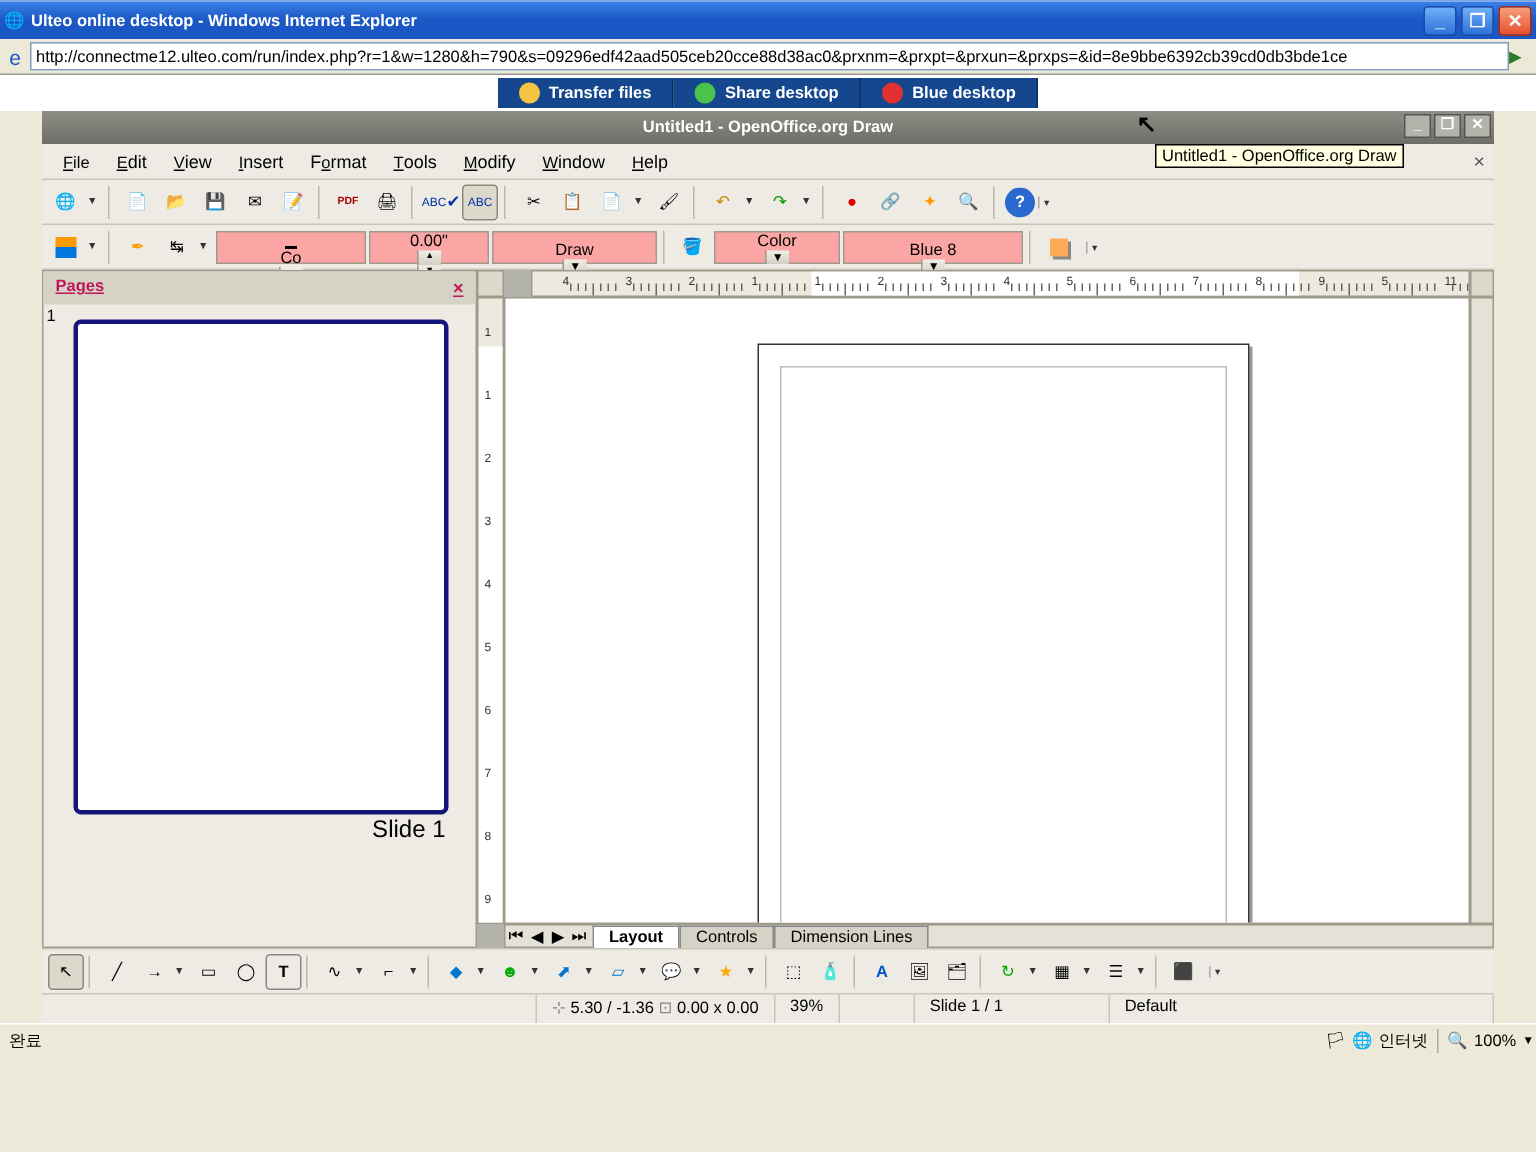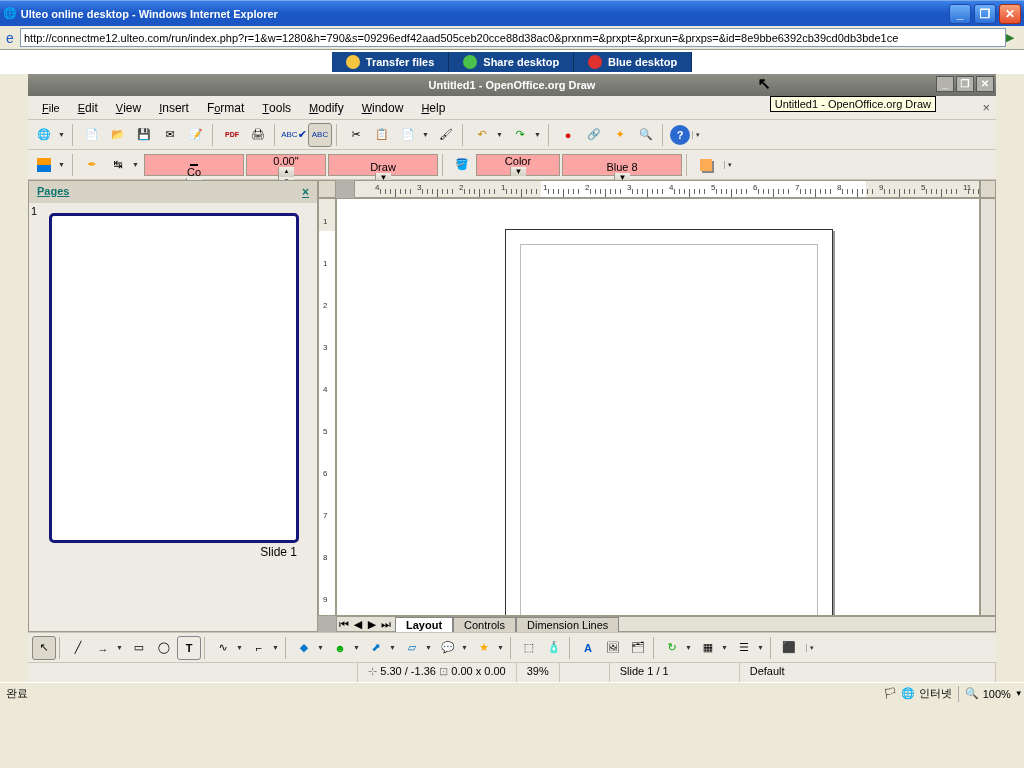--- a/index.html
+++ b/index.html
@@ -46,26 +46,26 @@
 
 .combo { height:22px; border:1px solid #9e9a8c; background:#fca5a5; display:inline-flex; align-items:center;flex-direction:column; }
 .combo .cval { padding:0 4px; flex:1; font-size:11px; }
 .combo .carrow { width:16px; background:linear-gradient(#f0efe8,#d1cfc1); border-left:1px solid #9e9a8c; text-align:center; font-size:8px; }
 .spin { width:16px; display:flex; flex-direction:column; }
 .spin div { height:10px; background:linear-gradient(#f0efe8,#d1cfc1); border-left:1px solid #9e9a8c; font-size:6px; text-align:center; line-height:9px; }
 
 
 .work { display:flex; height:452px; background:#b3b3ab; }
 .sidebar { width:290px; background:#edebe4; border:1px solid #9e9a8c; display:flex; flex-direction:column; }
-.side-title { background:#d6d3c6; padding:4px 8px; font-weight:bold; font-size:13px; display:flex; color:#0f766e;text-decoration:underline; }
+.side-title { background:#d6d3c6; padding:4px 8px; font-weight:bold; font-size:13px; display:flex; color:#be185d;text-decoration:underline; }
 .side-title .x { margin-left:auto; font-size:12px; }
 .thumbs { flex:1; padding:10px; overflow:auto; }
 .thumb { width:250px; height:330px; border:3px solid #15157a; background:#fff; margin-left:10px; border-radius:5px; }
 .thumb-num { position:absolute; font-size:11px; }
-.slide-label { text-align:right; padding:2px 10px; font-size:12px; }
+.slide-label { text-align:right; padding:2px 10px; font-size:16px; }
 
 .canvas-wrap { flex:1; display:flex; flex-direction:column; }
 .hruler { height:18px; background:#eceade; border:1px solid #9e9a8c; margin-left:18px; position:relative; font-size:8px; overflow:hidden;}
 .hruler .tick { position:absolute; top:2px; height:14px; border-left:1px solid #666; }
 .hruler .lbl { position:absolute; top:2px; font-size:8px; color:#333; }
 .hruler .mark { position:absolute; left:186px; width:325px; top:0; height:18px; background:#fff; }
 .canv-row { flex:1; display:flex; }
 .vruler { width:18px; background:#eceade; border:1px solid #9e9a8c; position:relative; font-size:8px; overflow:hidden;}
 .vruler .lbl { position:absolute; left:4px; font-size:8px; color:#333; }
 .vruler .mark { position:absolute; top:32px; height:398px; width:18px; left:0; background:#fff; }

